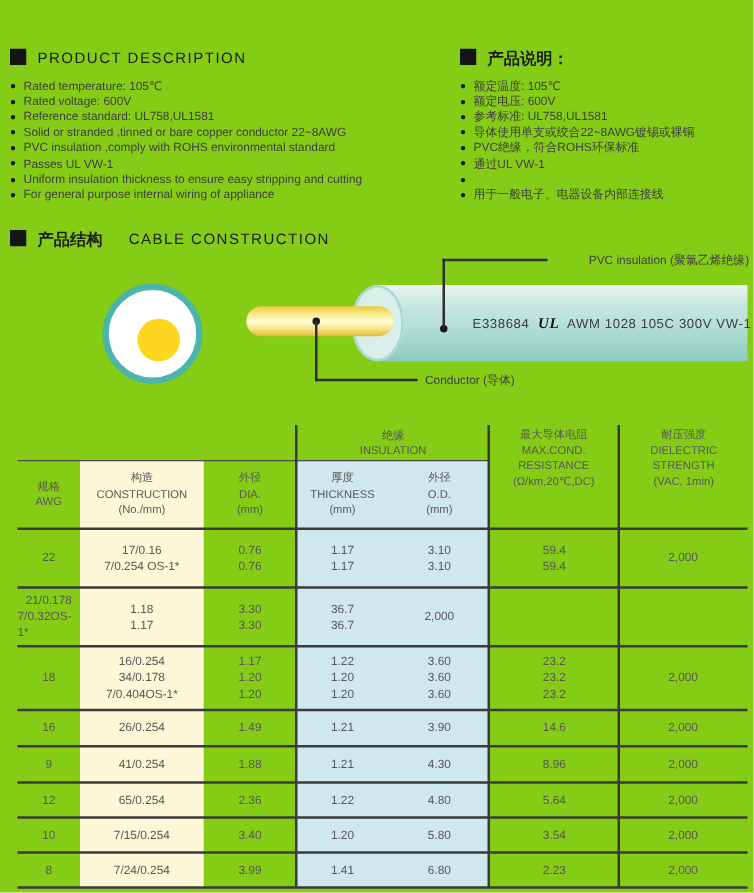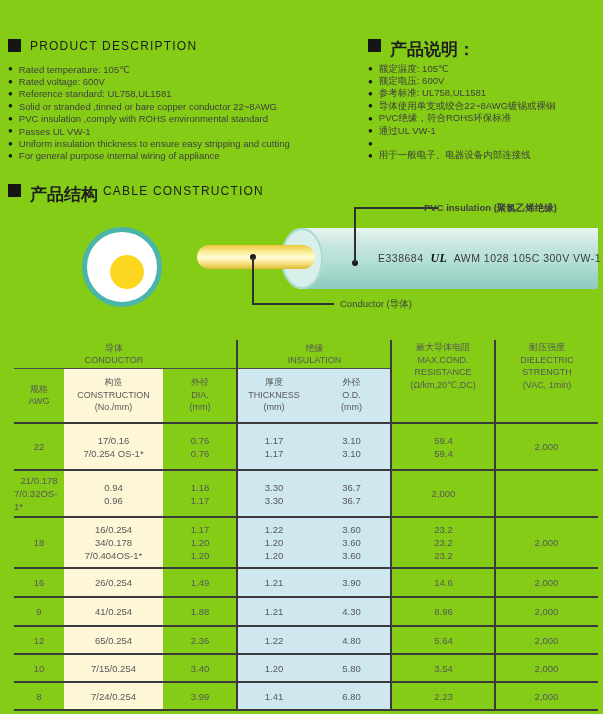--- a/index.html
+++ b/index.html
@@ -1,20 +1,20 @@
 <!DOCTYPE html>
 <html><head>
 <meta charset="utf-8">
 <style>
   html,body{margin:0;padding:0;background:#fff;}
   #page{position:relative;width:603px;height:714px;background:#84cc16;overflow:hidden;
         font-family:"Liberation Sans","DejaVu Sans",sans-serif;color:#4a4a4a;}
   .sq{position:absolute;width:13px;height:13px;background:#151515;}
   .sec-title-en{position:absolute;font-size:12px;letter-spacing:1.2px;color:#1e1e1e;}
-  .sec-title-zh{position:absolute;font-size:17px;font-weight:bold;color:#1e1e1e;}
+  .sec-title-zh{position:absolute;font-size:13px;font-weight:bold;color:#1e1e1e;}
   .blist{position:absolute;margin:0;padding:0;list-style:none;font-size:9.5px;color:#3f3f3f;}
   .blist li{height:12.4px;display:flex;align-items:center;}
   .blist .dot{font-size:8px;color:#111;margin-right:6px;line-height:1;}
   
   .xsec-outer{position:absolute;left:82px;top:227px;width:70px;height:70px;border:5px solid #4cb5a9;
               border-radius:50%;background:#fff;}
   .xsec-core{position:absolute;left:23px;top:23px;width:34px;height:34px;border-radius:50%;background:#fdd71f;}
   .jacket-body{position:absolute;left:300px;top:228px;width:298px;height:61px;
                background:linear-gradient(180deg,#e9f6f2 0%,#c6e6de 28%,#b4dfd5 55%,#9cd2c6 82%,#8accbe 100%);}
   .jacket-cap{position:absolute;left:281px;top:228px;width:42px;height:61px;border-radius:50%;
@@ -139,40 +139,36 @@
 
   <div class="cable-print">
     <span>E338684</span>&nbsp;
     <span class="ul-mark">UL</span>&nbsp;
     <span>AWM 1028 105C 300V VW-1</span>
   </div>
 
   <div class="callout-dot" style="left:352px;top:260px;"></div>
   <div class="callout-line" style="left:354px;top:207px;width:2px;height:55px;"></div>
   <div class="callout-line" style="left:354px;top:207px;width:84px;height:2px;"></div>
-  <div class="callout-label" style="left:424px;top:202px;font-weight:bold;">PVC insulation (聚氯乙烯绝缘)</div>
+  <div class="callout-label" style="left:471px;top:202px;">PVC insulation (聚氯乙烯绝缘)</div>
 
   <div class="callout-dot" style="left:250px;top:254px;"></div>
   <div class="callout-line" style="left:252px;top:257px;width:2px;height:48px;"></div>
   <div class="callout-line" style="left:252px;top:303px;width:82px;height:2px;"></div>
   <div class="callout-label" style="left:340px;top:298px;">Conductor (导体)</div>
 
   <div id="tbl">
     <div class="stripe yellow"></div>
     <div class="stripe blue"></div>
     <div class="gline"></div>
     <div class="hline-head"></div>
     <div class="vline" style="left:222px;"></div>
     <div class="vline" style="left:376px;"></div>
     <div class="vline" style="left:480px;"></div>
 
-    <div class="ghdr" style="left:0;width:200px;">
-      <span>导体</span>
-      <span>CONDUCTOR</span>
-    </div>
     <div class="ghdr" style="left:223px;width:155px;">
       <span>绝缘</span>
       <span>INSULATION</span>
     </div>
 
     <div class="chdr" style="left:50px;width:99px;">
       <span>构造</span>
       <span>CONSTRUCTION</span>
       <span>(No./mm)</span>
     </div>
@@ -236,24 +232,20 @@
         <div class="cell">
             <div>2,000</div>
           </div>
       </div>
       <div class="trow" style="height:45px;">
         <div class="cell">
             <div>21/0.178</div>
             <div>7/0.32OS-1*</div>
           </div>
         <div class="cell">
-            <div>0.94</div>
-            <div>0.96</div>
-          </div>
-        <div class="cell">
             <div>1.18</div>
             <div>1.17</div>
           </div>
         <div class="cell">
             <div>3.30</div>
             <div>3.30</div>
           </div>
         <div class="cell">
             <div>36.7</div>
             <div>36.7</div>

